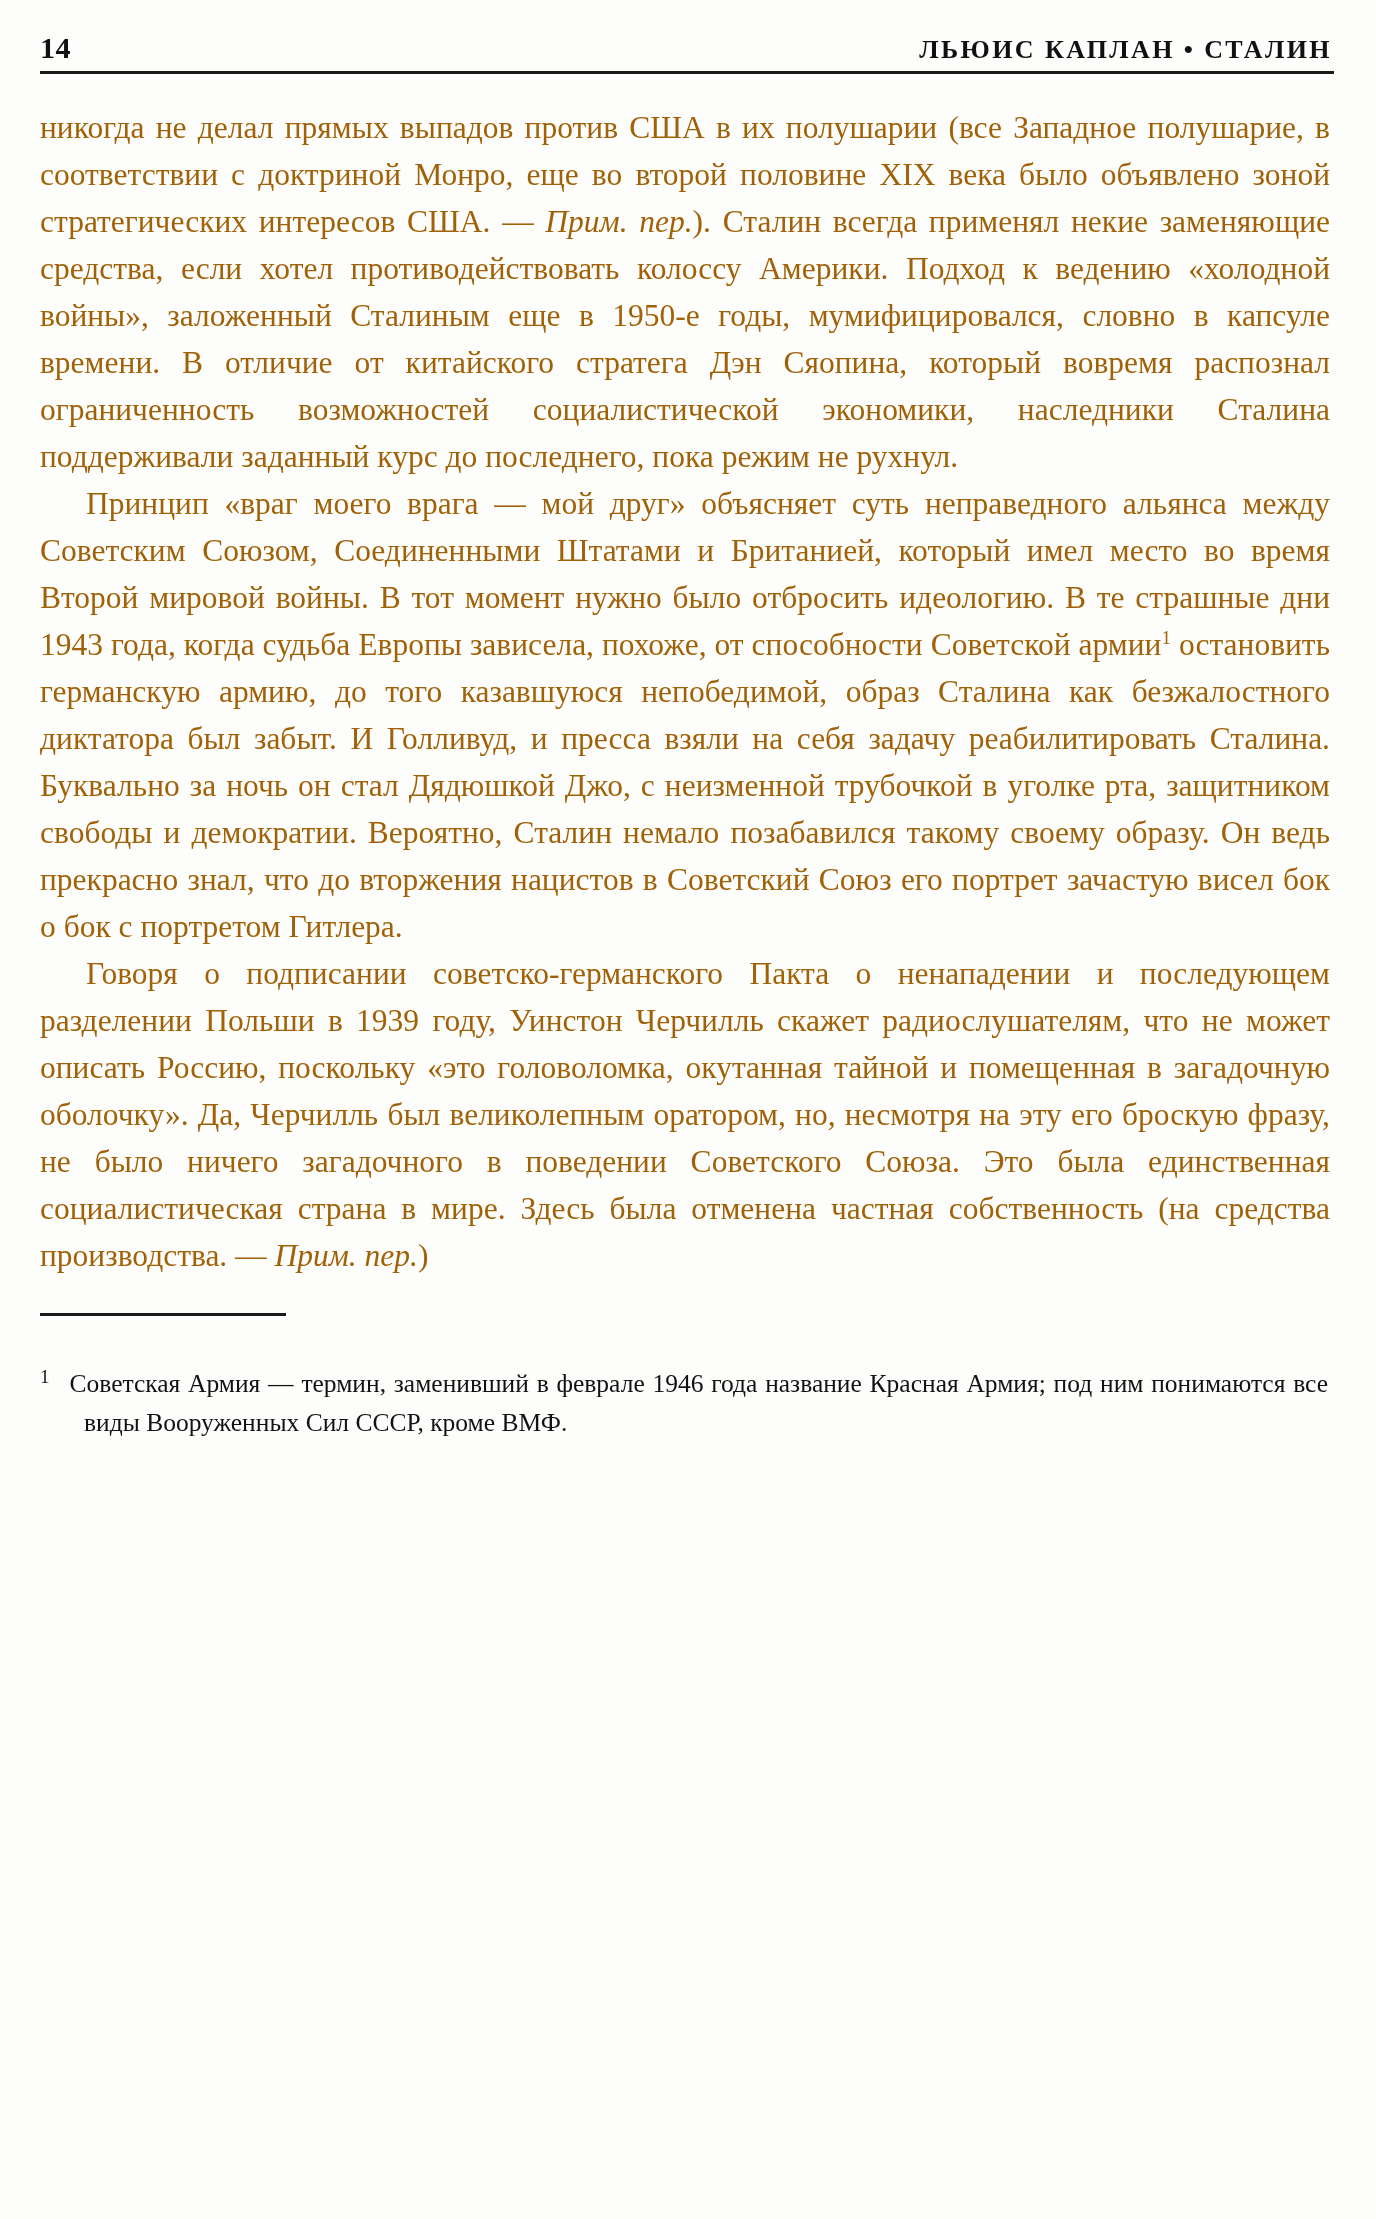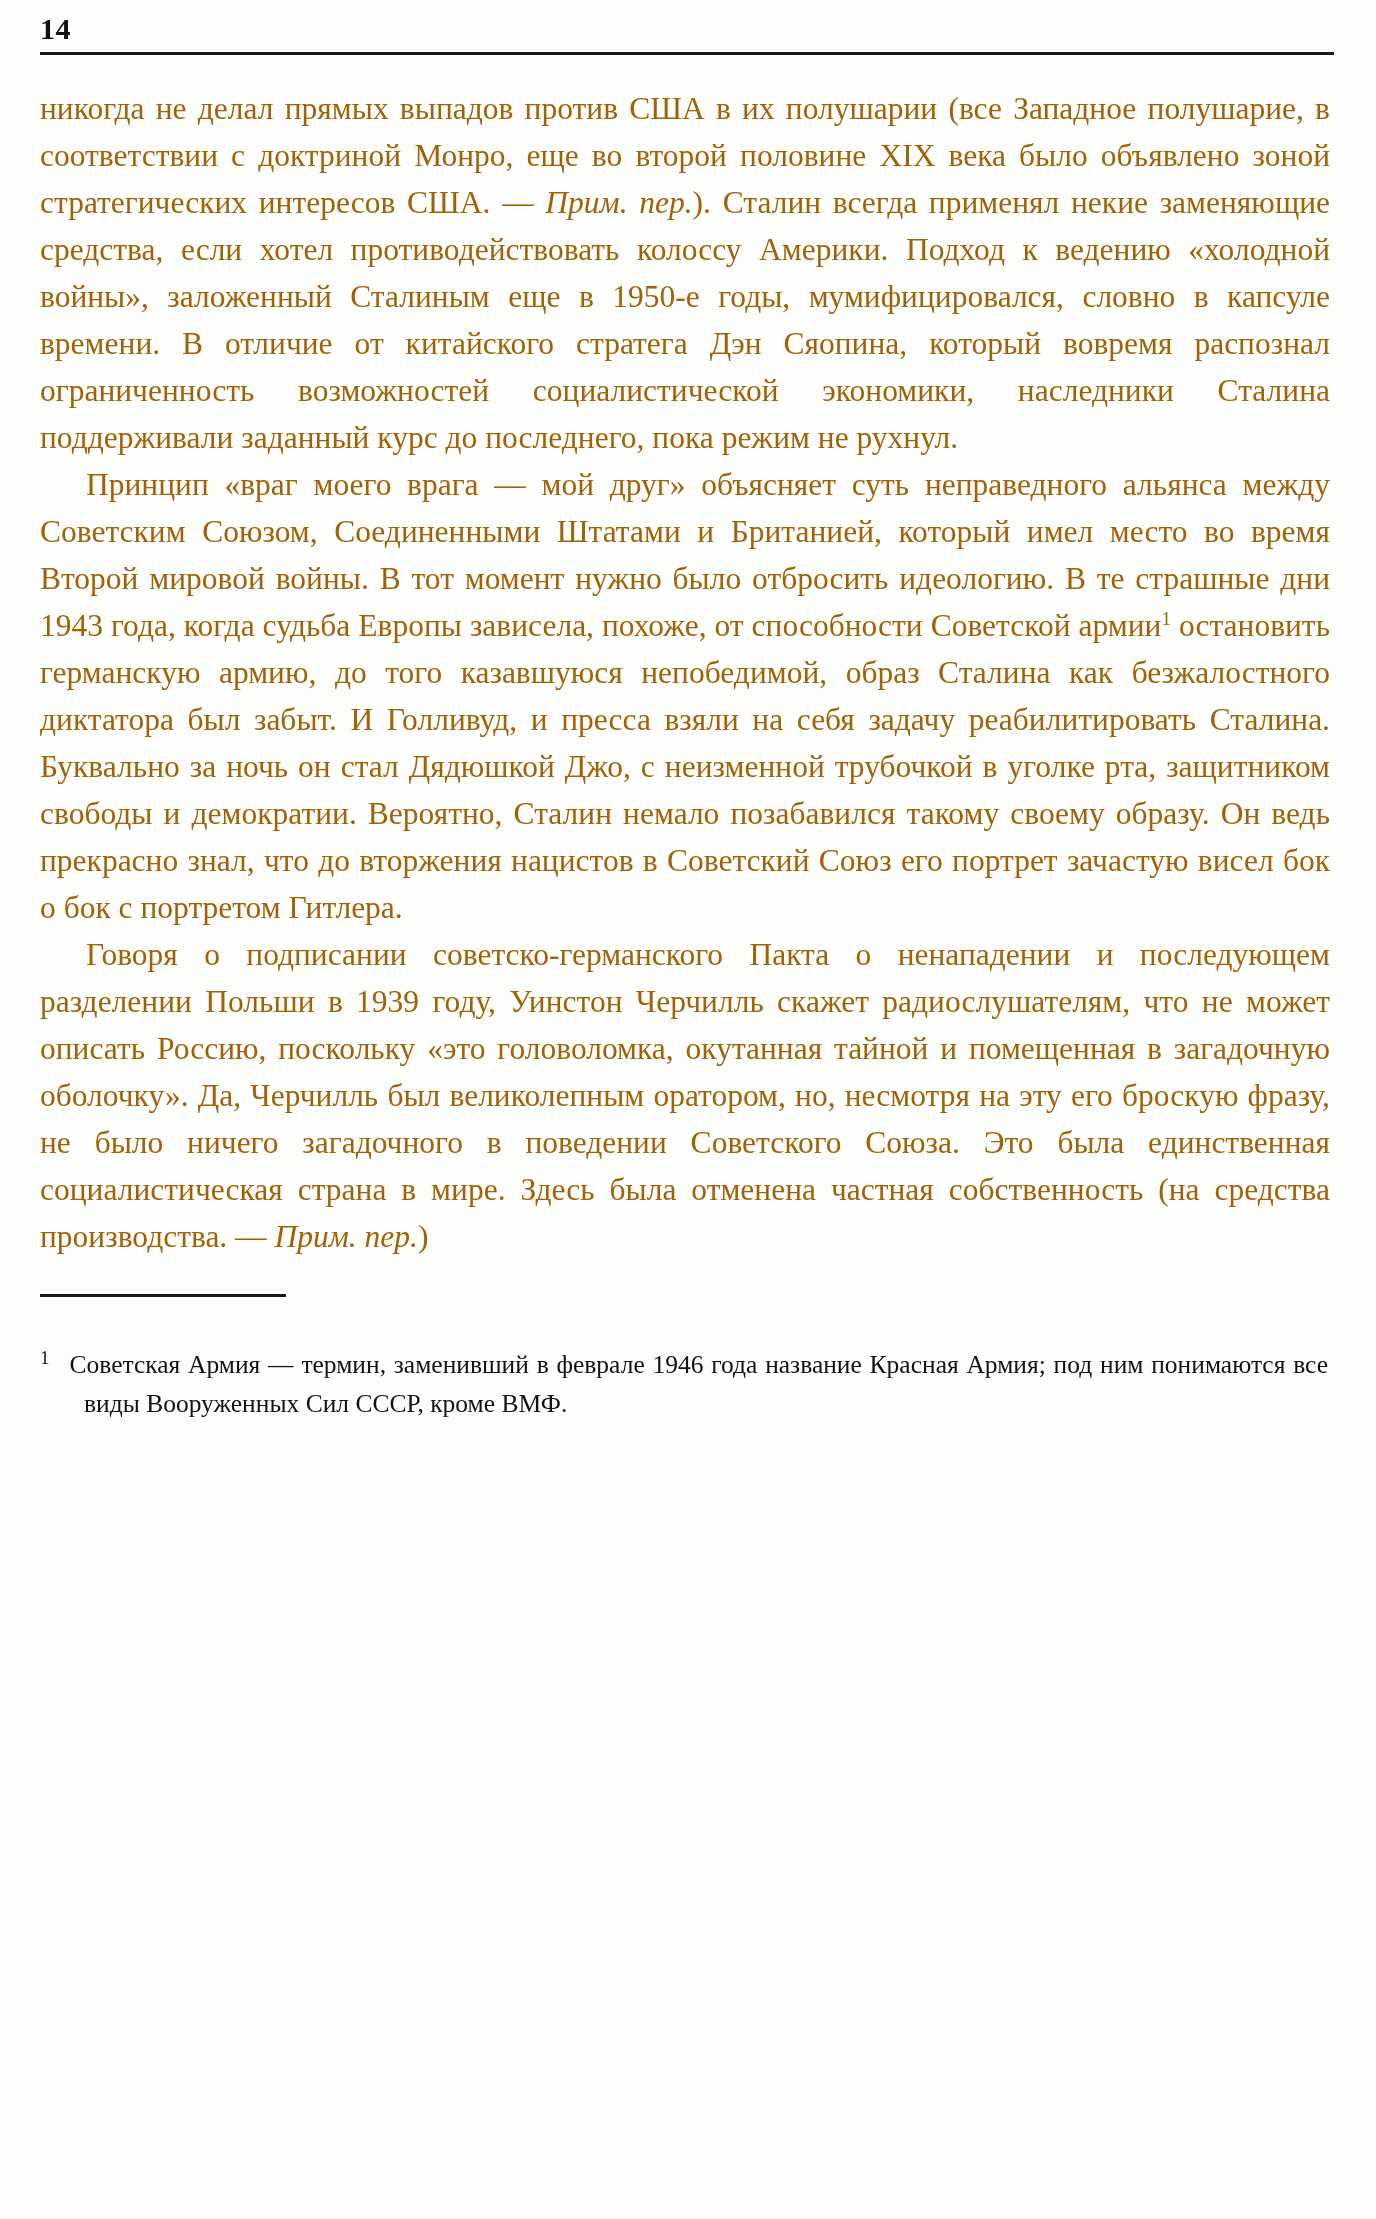--- a/index.html
+++ b/index.html
@@ -18,21 +18,21 @@
   .page {
     position: absolute;
     left: 0; top: 0;
     width: 1376px;
     height: 2219px;
     background: #fdfdfc;
   }
   .content {
     position: absolute;
     left: 38px;
-    top: 12px;
+    top: 31px;
     width: 1300px;
   }
   .header {
     display: flex;
     align-items: baseline;
     justify-content: space-between;
     font-family: "Liberation Serif", serif;
     margin-bottom: 6px;
     padding: 0 6px 0 2px;
   }
@@ -106,20 +106,21 @@
   }
 </style>
 </head>
 <body>
 
 <div class="page">
   <div class="content">
 
     <div class="header">
       <span class="folio">14</span>
+      <span class="running-head">ЛЬЮИС КАПЛАН • СТАЛИН</span>
     </div>
 
     <div class="rule"></div>
 
     <div class="body-text">
       <p class="noindent"><span>никогда не делал прямых выпадов против США в их полушарии (все Западное полушарие, в соответствии с доктриной Монро, еще во второй половине XIX века было объявлено зоной стратегических интересов США. — </span><span class="ital">Прим. пер.</span><span>). Сталин всегда применял некие заменяющие средства, если хотел противодействовать колоссу Америки. Подход к ведению «холодной войны», заложенный Сталиным еще в 1950-е годы, мумифицировался, словно в капсуле времени. В отличие от китайского стратега Дэн Сяопина, который вовремя распознал ограниченность возможностей социалистической экономики, наследники Сталина поддерживали заданный курс до последнего, пока режим не рухнул.</span></p>
       <p><span>Принцип «враг моего врага — мой друг» объясняет суть неправедного альянса между Советским Союзом, Соединенными Штатами и Британией, который имел место во время Второй мировой войны. В тот момент нужно было отбросить идеологию. В те страшные дни 1943 года, когда судьба Европы зависела, похоже, от способности Советской армии</span><sup class="fn">1</sup><span> остановить германскую армию, до того казавшуюся непобедимой, образ Сталина как безжалостного диктатора был забыт. И Голливуд, и пресса взяли на себя задачу реабилитировать Сталина. Буквально за ночь он стал Дядюшкой Джо, с неизменной трубочкой в уголке рта, защитником свободы и демократии. Вероятно, Сталин немало позабавился такому своему образу. Он ведь прекрасно знал, что до вторжения нацистов в Советский Союз его портрет зачастую висел бок о бок с портретом Гитлера.</span></p>
       <p><span>Говоря о подписании советско-германского Пакта о ненападении и последующем разделении Польши в 1939 году, Уинстон Черчилль скажет радиослушателям, что не может описать Россию, поскольку «это головоломка, окутанная тайной и помещенная в загадочную оболочку». Да, Черчилль был великолепным оратором, но, несмотря на эту его броскую фразу, не было ничего загадочного в поведении Советского Союза. Это была единственная социалистическая страна в мире. Здесь была отменена частная собственность (на средства производства. — </span><span class="ital">Прим. пер.</span><span>)</span></p>
     </div>
 

